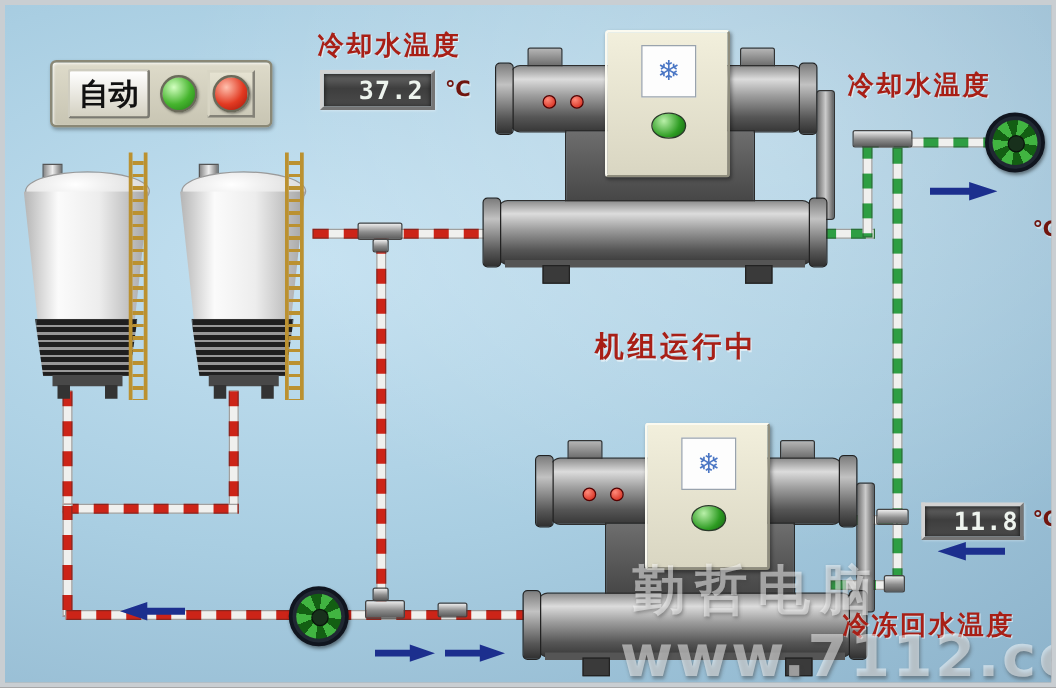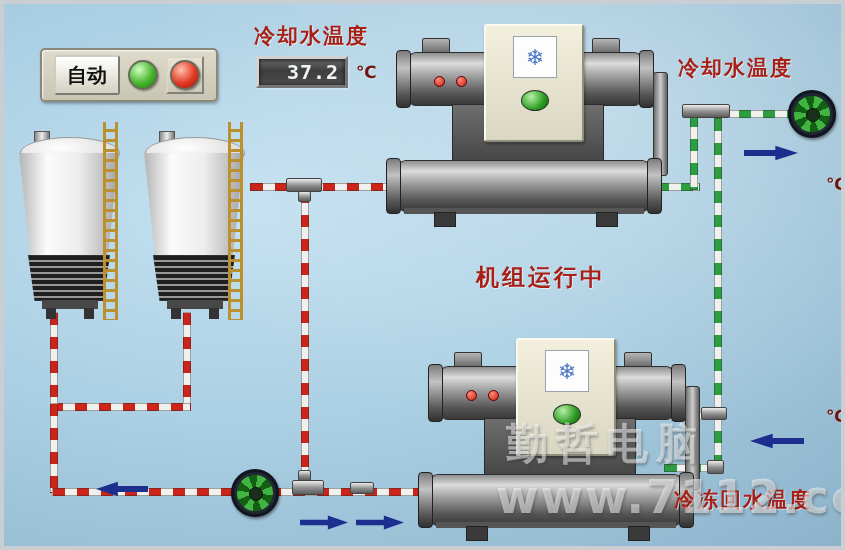--- a/index.html
+++ b/index.html
@@ -88,41 +88,41 @@
   .pump .hub { position:absolute; left:50%; top:50%; width:12px; height:12px; margin:-6px 0 0 -6px;
       border-radius:50%; background:#18301c; border:1px solid #0a140c; }
 
   
   .ctrl-panel { position:absolute; width:178px; height:54px; display:flex; align-items:center;
       padding:0 12px; box-sizing:border-box; justify-content:space-between;
       background:linear-gradient(180deg,#dedbca,#c8c5b3); border:2px solid #8a8876; border-radius:5px;
       box-shadow:inset 1px 1px 2px rgba(255,255,255,.8), 1px 2px 3px rgba(0,0,0,.3); }
   .ctrl-panel .btn { width:62px; height:36px; display:flex; align-items:center; justify-content:center;
       background:linear-gradient(180deg,#ffffff,#d4d1c2); border:2px outset #cfcdc0; border-radius:3px;
-      font-size:20px; font-weight:bold; color:#111; cursor:pointer; }
+      font-size:24px; font-weight:bold; color:#111; cursor:pointer; }
   .light { width:30px; height:30px; border-radius:50%; border:2px solid #6a6a5a;
       box-shadow:1px 1px 2px rgba(0,0,0,.4); box-sizing:border-box; }
   .light.green-l { background:radial-gradient(circle at 35% 30%, #d2ffc0, #46b52e 55%, #1f7a14); }
   .light.red-l   { background:radial-gradient(circle at 35% 30%, #ffc0ae, #e23a22 55%, #9e150a); }
   .lamp-tile { width:38px; height:38px; display:flex; align-items:center; justify-content:center;
       background:linear-gradient(180deg,#e6e3d2,#ccc9b8); border:2px outset #d8d5c4; box-sizing:border-box; }
 
   
   .red-label { position:absolute; color:var(--label,#a81f16); font-weight:bold; white-space:nowrap;
       text-shadow:1px 1px 0 rgba(255,255,255,.55); letter-spacing:2px; }
   .lcd { position:absolute; display:flex; align-items:center; justify-content:center;
       background:linear-gradient(180deg,#6b6b6b,#3e3e3e 45%,#4a4a4a);
       border:3px solid; border-color:#d2d2d2 #757575 #757575 #d2d2d2;
       box-shadow:inset 0 1px 4px rgba(0,0,0,.8), 1px 1px 2px rgba(255,255,255,.35);
       color:#eef4ee; font-family:"DejaVu Sans Mono", monospace; font-weight:bold; font-size:20px;
       letter-spacing:1px; box-sizing:border-box;padding-left:22px; }
   .unit { position:absolute; color:#70150e; font-weight:bold; font-size:17px;
       text-shadow:1px 1px 0 rgba(255,255,255,.4); }
   .wm { position:absolute; color:rgba(255,255,255,.5); font-weight:bold; white-space:nowrap;
-      text-shadow:1px 2px 3px rgba(60,60,60,.45); z-index:50; }
+      text-shadow:1px 2px 3px rgba(60,60,60,.45); z-index:50;margin-top:28px; }
 </style>
 </head>
 <body>
 
 <div id="stage">
 
   <div class="pipe h red" style="left:246px;top:179px;width:158px"></div>
   <div class="pipe v red" style="left:297px;top:186px;height:298px"></div>
   <div class="pipe v red" style="left:46px;top:308px;height:98px"></div>
   <div class="pipe v red" style="left:179px;top:308px;height:98px"></div>
@@ -220,20 +220,21 @@
     </div>
   </div>
 
   <div class="red-label" style="left:250px;top:18px;font-size:21px">冷却水温度</div>
   <div class="lcd" style="left:252px;top:52px;width:92px;height:32px">37.2</div>
   <div class="unit" style="left:352px;top:58px">℃</div>
 
   <div class="red-label" style="left:674px;top:50px;font-size:21px">冷却水温度</div>
   <div class="unit" style="left:822px;top:170px">℃</div>
 
+  <div class="lcd" style="left:733px;top:398px;width:82px;height:30px">11.8</div>
   <div class="unit" style="left:822px;top:402px">℃</div>
   <div class="red-label" style="left:670px;top:482px;font-size:21px">冷冻回水温度</div>
 
   <div class="red-label" style="left:472px;top:258px;font-size:23px;letter-spacing:3px">机组运行中</div>
 
   <div class="arrow left" style="left:92px;top:477px;width:52px;height:16px"></div>
   <div class="arrow right" style="left:296px;top:511px;width:48px;height:15px"></div>
   <div class="arrow right" style="left:352px;top:511px;width:48px;height:15px"></div>
   <div class="arrow right" style="left:740px;top:141px;width:54px;height:16px"></div>
   <div class="arrow left" style="left:746px;top:429px;width:54px;height:16px"></div>

